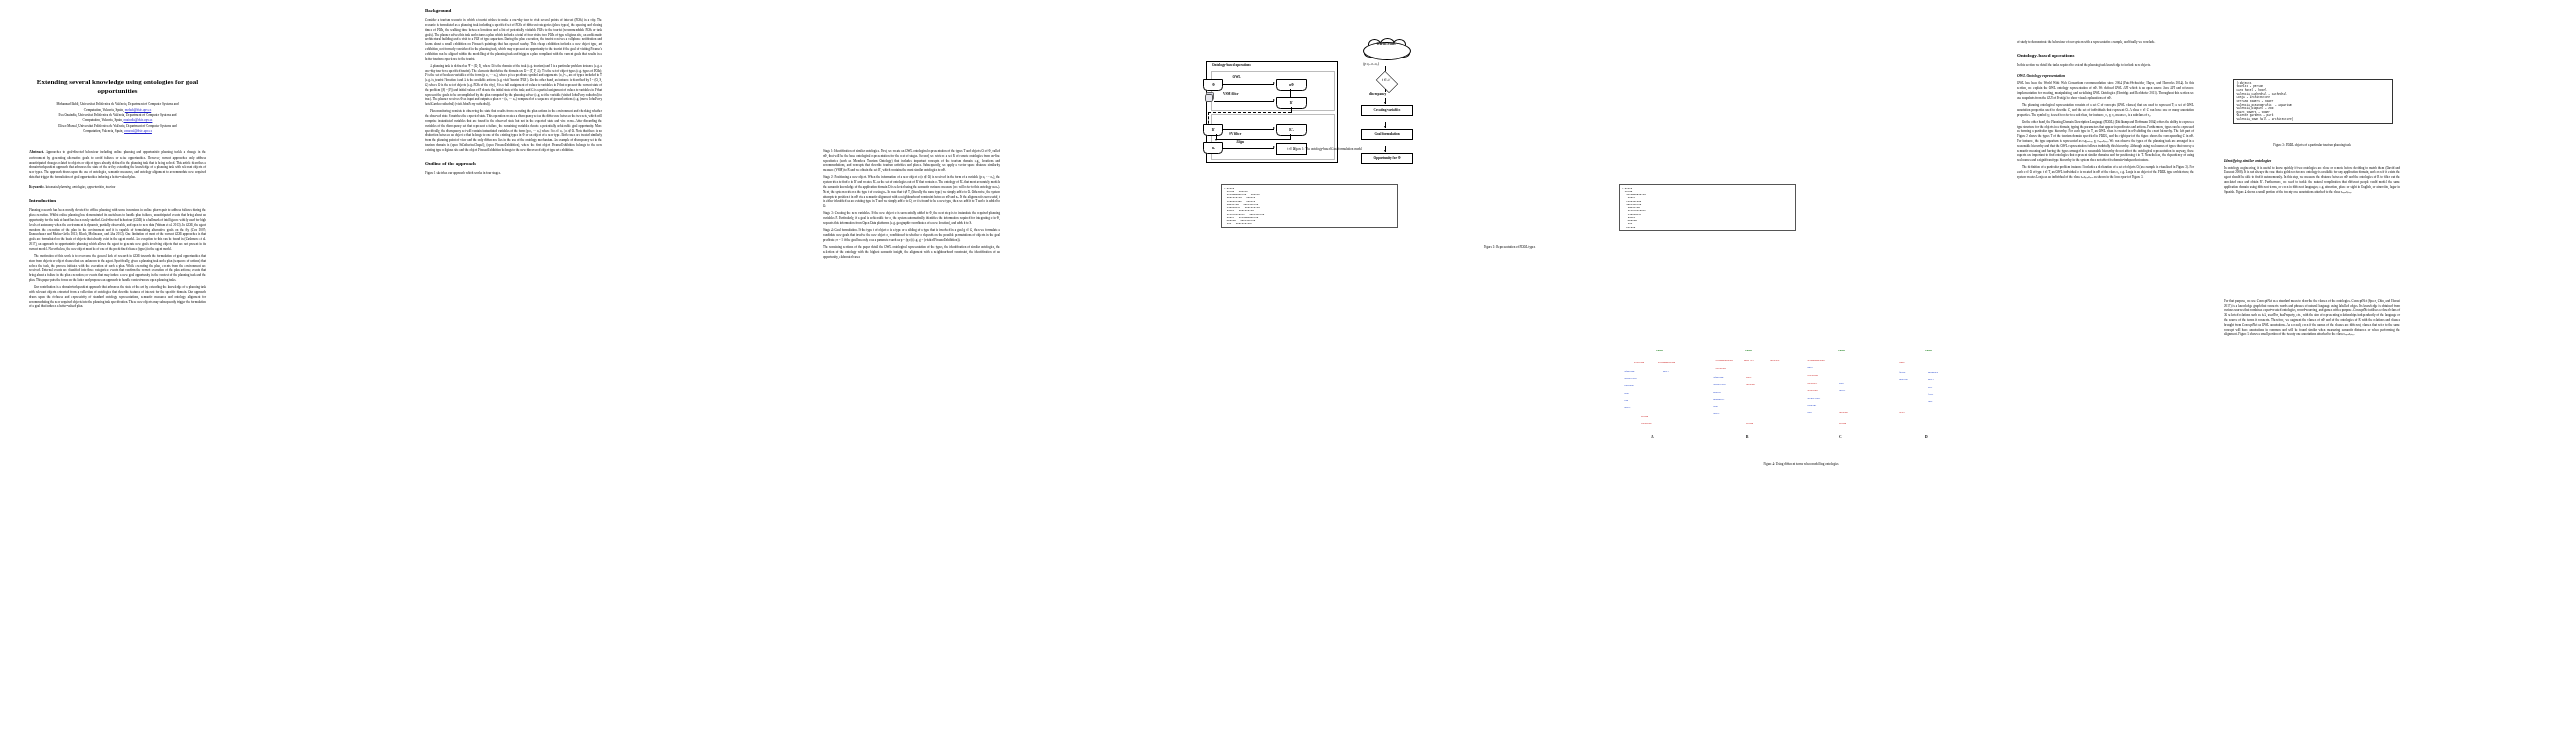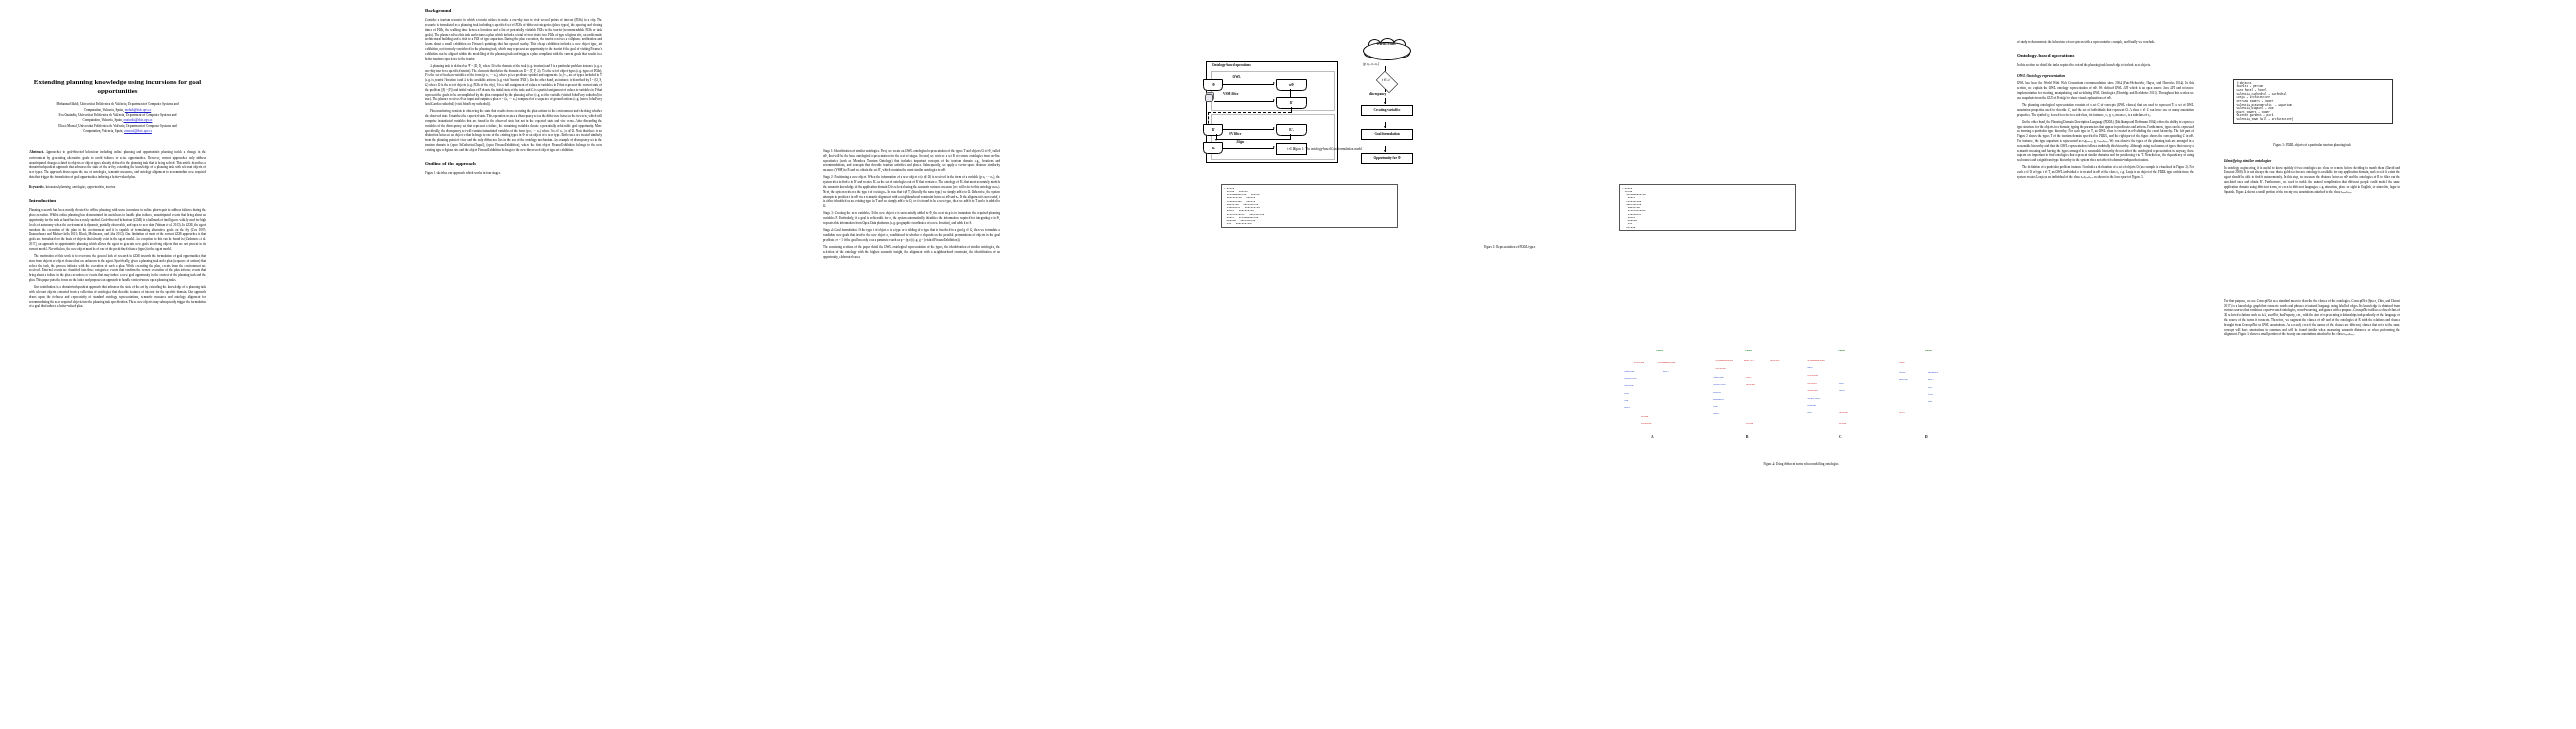--- a/index.html
+++ b/index.html
@@ -78,21 +78,21 @@
   .dbcyl{position:absolute;width:7.3px;height:9px;}
   .dbcyl .cy{position:absolute;left:0;top:1.8px;width:6.7px;height:6.7px;border:0.6px solid #555;border-radius:1.8px;background:#e8e8ef;}
   .dbcyl .cy2{position:absolute;left:1.8px;top:0px;width:5.5px;height:6px;border:0.6px solid #666;border-radius:1.2px;background:#d6d6e4;}
 </style>
 </head>
 <body>
 
 <div class="page">
 
   <div class="col c1">
-    <div class="title">Extending planning knowledge using incursions for goal opportunities</div>
+    <div class="title">Extending several knowledge using ontologies for goal opportunities</div>
 
     <div class="authors">
       <span>Mohannad Babli, Universitat Politècnica de València, Department of Computer Systems and</span><br>
       <span>Computation, Valencia, Spain, </span><span class="mail">mobab@dsic.upv.es</span><br>
       <span>Eva Onaindia, Universitat Politècnica de València, Department of Computer Systems and</span><br>
       <span>Computation, Valencia, Spain, </span><span class="mail">onaindia@dsic.upv.es</span><br>
       <span>Eliseo Marzal, Universitat Politècnica de València, Department of Computer Systems and</span><br>
       <span>Computation, Valencia, Spain, </span><span class="mail">emarzal@dsic.upv.es</span>
     </div>
 

